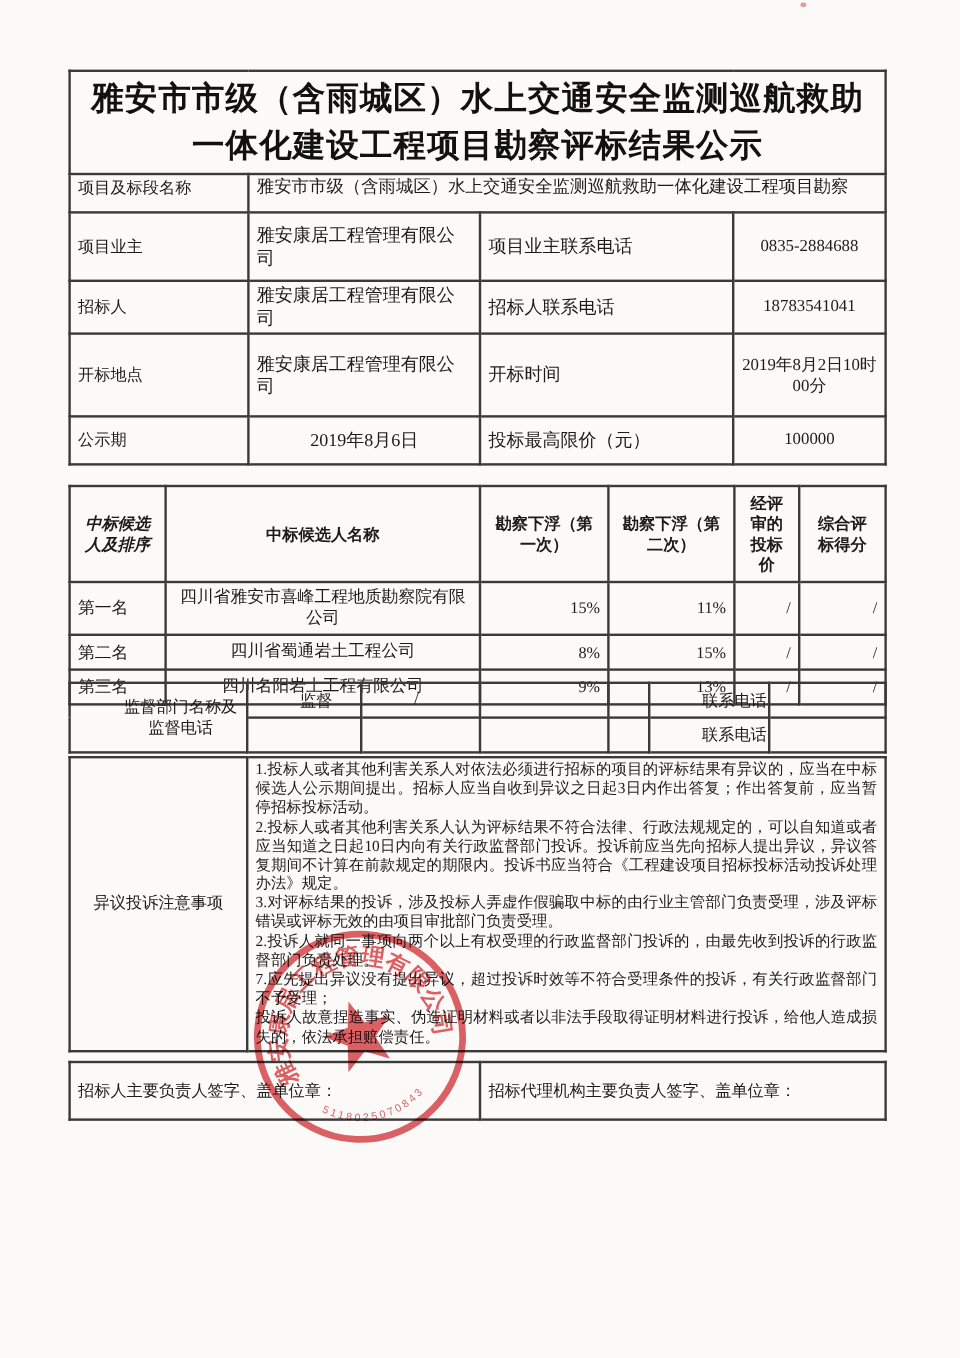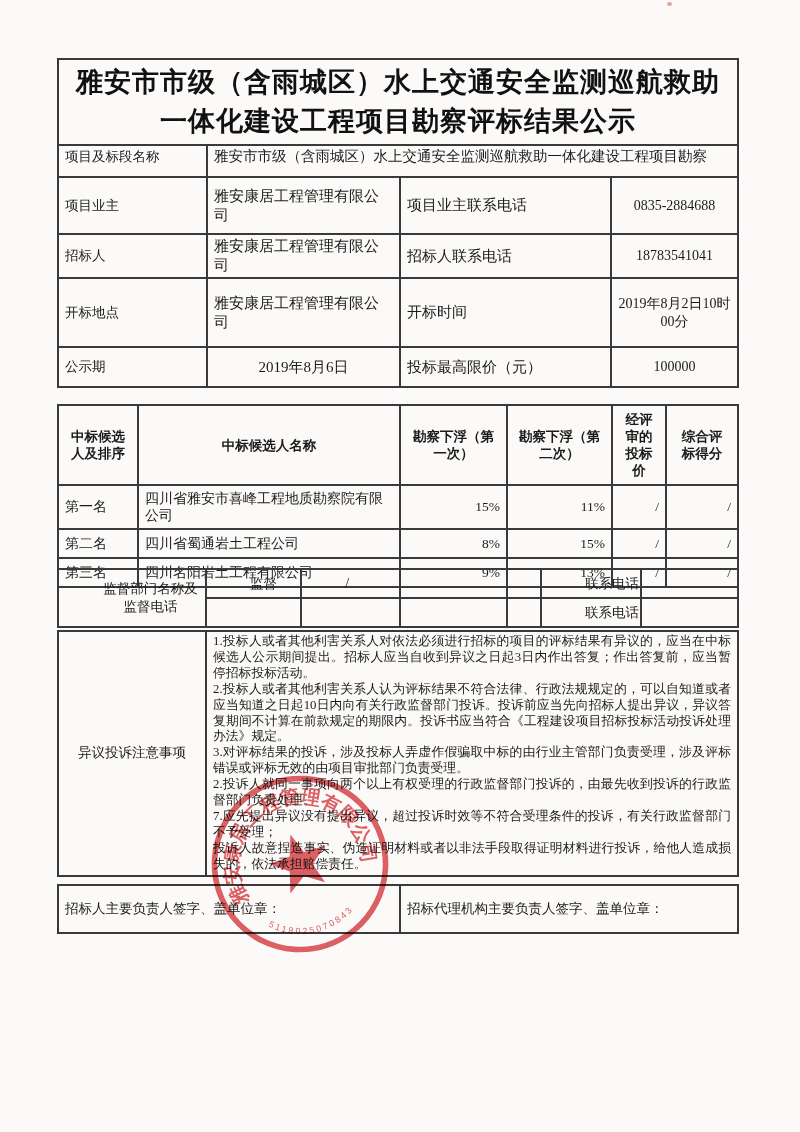--- a/index.html
+++ b/index.html
@@ -41,26 +41,26 @@
   .row-project td{height:26px;vertical-align:top;margin-left:24px;}
   .clip2{max-height:27px;overflow:hidden;line-height:16px;font-size:14.5px;}
   .row-owner td{height:51px;}
   .row-bidder td{height:38px;}
   .row-agency td{height:24px;}
   .row-place td{height:63px;}
   .row-public td{height:34px;margin-top:24px;}
   
   .secB{top:404px;}
   .secB th{font-weight:bold;font-size:13.5px;text-align:center;line-height:17px;}
-  .secB .h-rank{padding:2px 10px;height:56px;}
+  .secB .h-rank{padding:2px 10px;height:56px;font-style:italic;}
   .secB .h-drop{padding:2px 11px;}
   .secB .h-price{padding:5px 6px;font-family:Liberation Serif, serif;}
   .secB .h-score{padding:2px 12px;}
   .rank-cell{font-size:14px;}
-  .name-cell{font-size:14px;line-height:17px;}
+  .name-cell{font-size:14px;line-height:17px;text-align:center;}
   .pct-cell{text-align:right;font-size:13.5px;}
   .row-c1 td{height:38px;}
   .row-c2 td{height:23px;}
   .row-c3 td{height:23px;}
   
   .secC{top:568px;}
   .secC td{height:23px;padding-left:43px;}
   .sup-label{font-weight:bold;font-size:13.5px;text-align:center;line-height:18px;padding:2px 9px;}
   .phone-lbl{font-weight:bold;font-size:13.5px;white-space:nowrap;padding-left:4px;}
   

